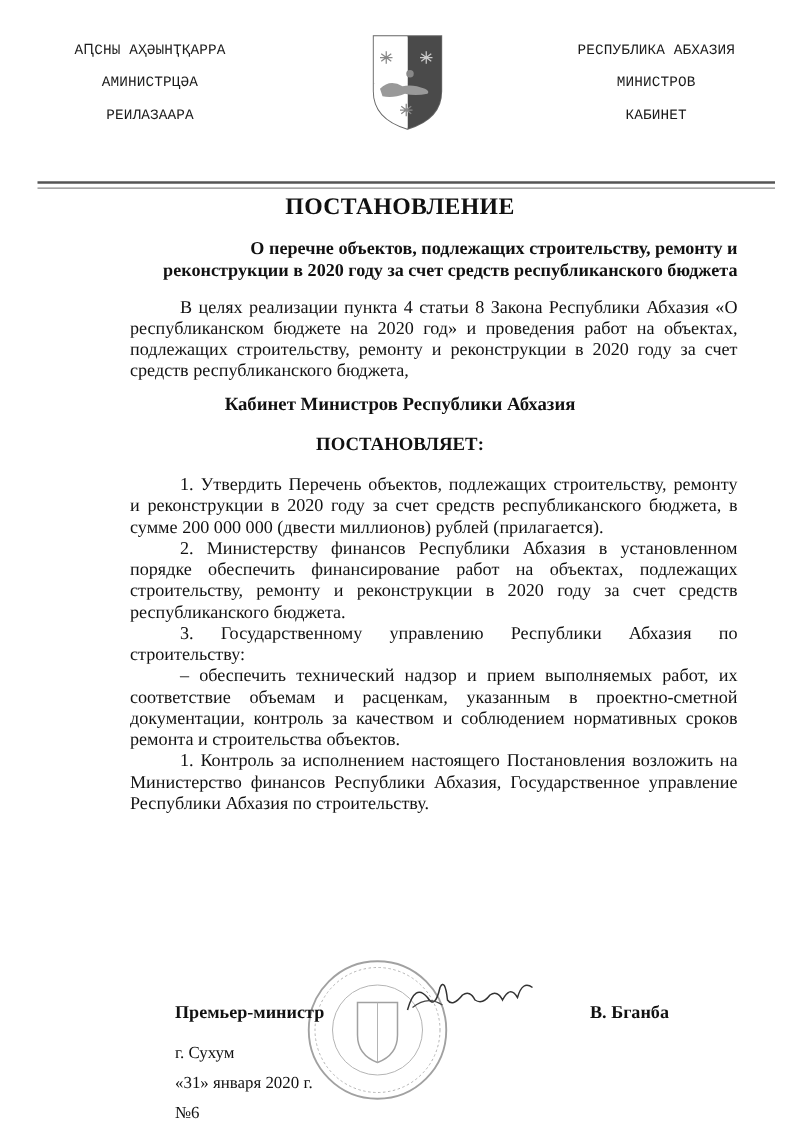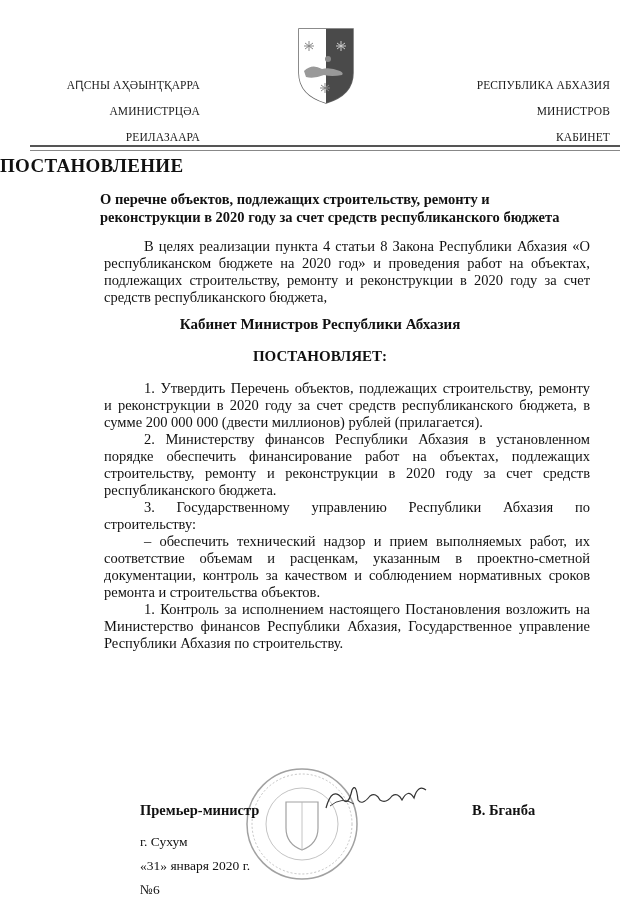--- a/index.html
+++ b/index.html
@@ -1,28 +1,28 @@
 <!DOCTYPE html>
 <html><head>
 <meta charset="utf-8">
 <style>
   html, body { margin: 0; padding: 0; background: #ffffff; }
   body { width: 640px; height: 905px; position: relative; overflow: hidden;
          font-family: "Liberation Serif", serif; color: #111; }
-  .hdr { position: absolute; font-family: Liberation Serif, serif; font-size: 11.5px;
-         color: #1a1a1a; text-align: right; letter-spacing: 0.1px; margin-top: 44px; }
+  .hdr { position: absolute; font-family: Liberation Mono, monospace; font-size: 11.5px;
+         color: #1a1a1a; text-align: center; letter-spacing: 0.1px; }
   .hdr div { height: 26px; line-height: 26px; }
   .hdr-left { left: 40px; top: 28px; width: 160px; }
   .hdr-right { left: 440px; top: 28px; width: 170px; }
   .emblem { position: absolute; left: 296px; top: 27px; width: 60px; height: 78px; }
   .rule { position: absolute; left: 30px; width: 590px; top: 145px; height: 3px;
           border-top: 2px solid #555; border-bottom: 1px solid #888; }
-  .title { position: absolute; top: 155px; left: 0; width: 640px; 
+  .title { position: absolute; top: 155px; left: 0; width: 640px; text-align: center;
            font-weight: bold; font-size: 19px; letter-spacing: 0.3px; }
-  .subtitle { position: absolute; top: 190px; left: 100px; width: 490px; text-align: left;
+  .subtitle { position: absolute; top: 190px; left: 100px; width: 490px; text-align: right;
               font-weight: bold; font-size: 14.5px; line-height: 18px; }
   .body { position: absolute; left: 104px; width: 486px; font-size: 14.5px; line-height: 17px; }
   .p { text-align: justify; text-align-last: left; margin: 0; }
   .p.indent { text-indent: 40px; }
   .center-bold { position: absolute; left: 0; width: 640px; text-align: center; font-weight: bold; font-size: 15px; }
   .sig { position: absolute; font-size: 14.5px; }
   .stamp { position: absolute; left: 244px; top: 766px; width: 116px; height: 116px; opacity: 0.55; }
   .signature { position: absolute; left: 322px; top: 778px; width: 120px; height: 40px; }
 </style>
 </head>

